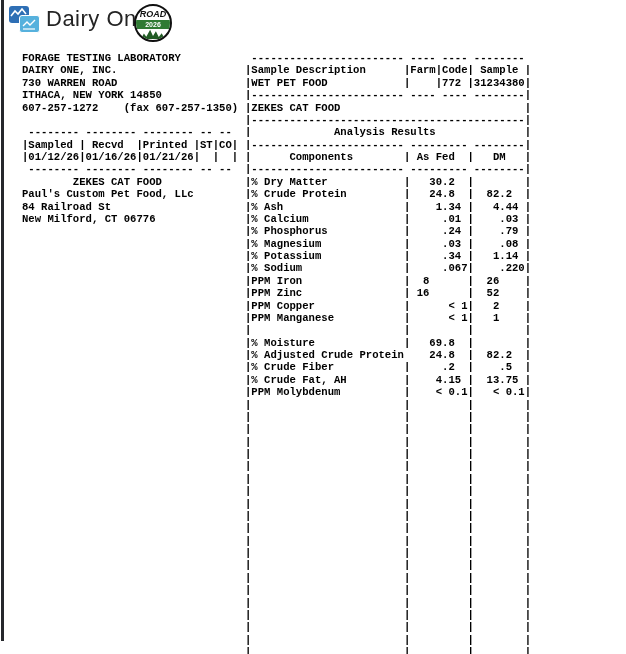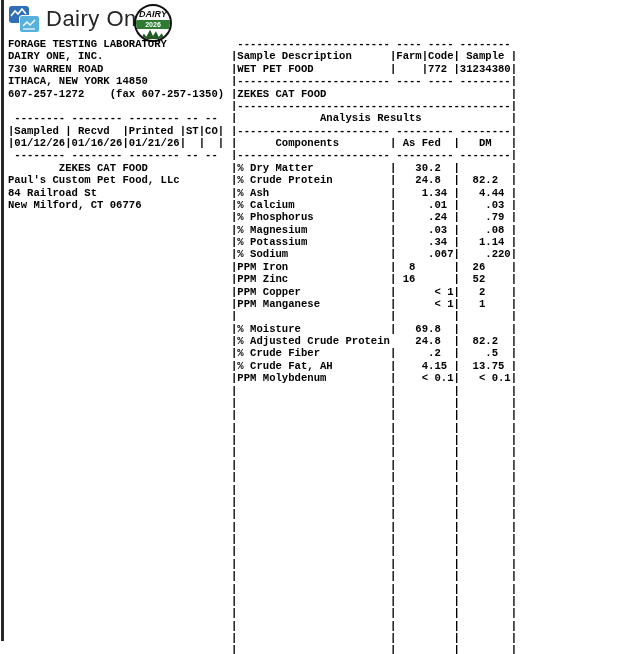--- a/index.html
+++ b/index.html
@@ -1,18 +1,18 @@
 <!DOCTYPE html>
 <html><head>
 <meta charset="utf-8">
 <style>
   html,body{margin:0;padding:0;background:#fff;}
   .page{position:relative;width:626px;height:654px;background:#ffffff;overflow:hidden;}
   .left-edge{position:absolute;left:1px;top:0;width:3px;height:641px;background:#26282c;}
-  pre.report{margin:0;position:absolute;white-space:pre;color:#000;
+  pre.report{margin:14px;position:absolute;white-space:pre;color:#000;
     font-family:"Liberation Mono",monospace;font-weight:bold;
     font-size:10.6px;line-height:12.37px;letter-spacing:0;}
   #col-left{left:8px;top:38px;}
   #col-right{left:231px;top:38px;}
 
   
   .logo-icon{position:absolute;left:9px;top:6px;width:32px;height:28px;}
   .tile-back{position:absolute;left:0;top:0;width:20px;height:17px;background:#2e6fb5;border-radius:3px;}
   .tile-front{position:absolute;left:10px;top:9px;width:19px;height:16px;background:#56b1dd;border-radius:3px;border:1.5px solid #fff;}
   .logo-text{position:absolute;left:46px;top:6px;font-family:"Liberation Sans",sans-serif;
@@ -42,21 +42,21 @@
     </div>
     <div class="tile-front">
       <svg width="19" height="16">
         <polyline points="3,10 7,6 10,9 15,4" stroke="#ffffff" fill="none" stroke-width="1.4"></polyline>
         <line x1="3" y1="13" x2="15" y2="13" stroke="#ffffff" stroke-width="1.2"></line>
       </svg>
     </div>
   </div>
   <div class="logo-text">Dairy One</div>
   <div class="badge">
-    <div class="badge-org">DAIRY</div>
+    <div class="badge-org">ROAD</div>
     <div class="badge-band">
       <div class="badge-year">2026</div>
     </div>
     <div class="grass"></div>
   </div>
 
   <pre class="report" id="col-left">FORAGE TESTING LABORATORY
 DAIRY ONE, INC.
 730 WARREN ROAD
 ITHACA, NEW YORK 14850

